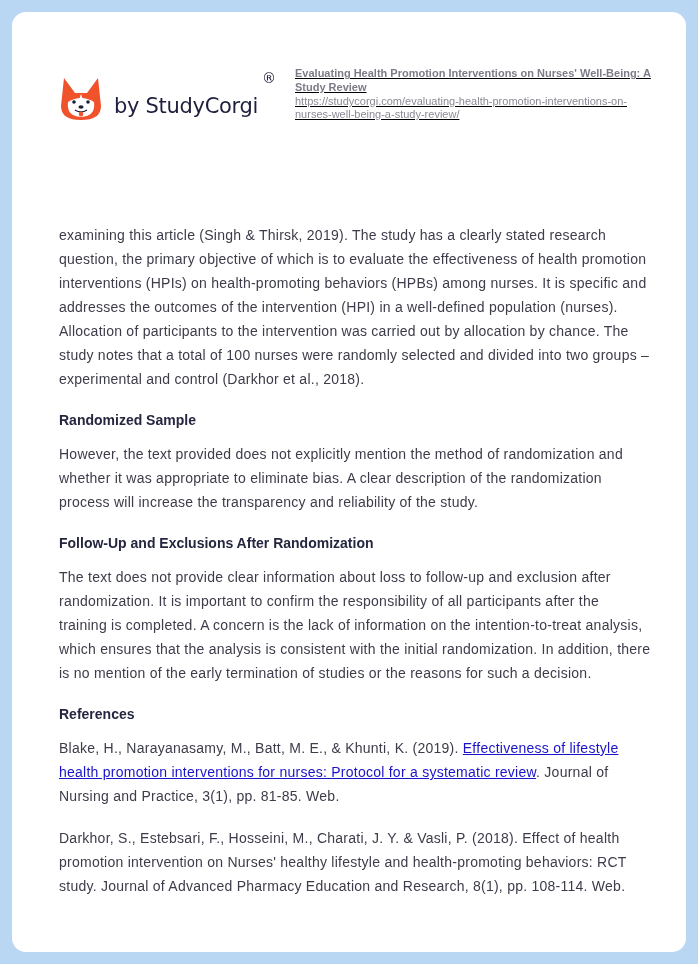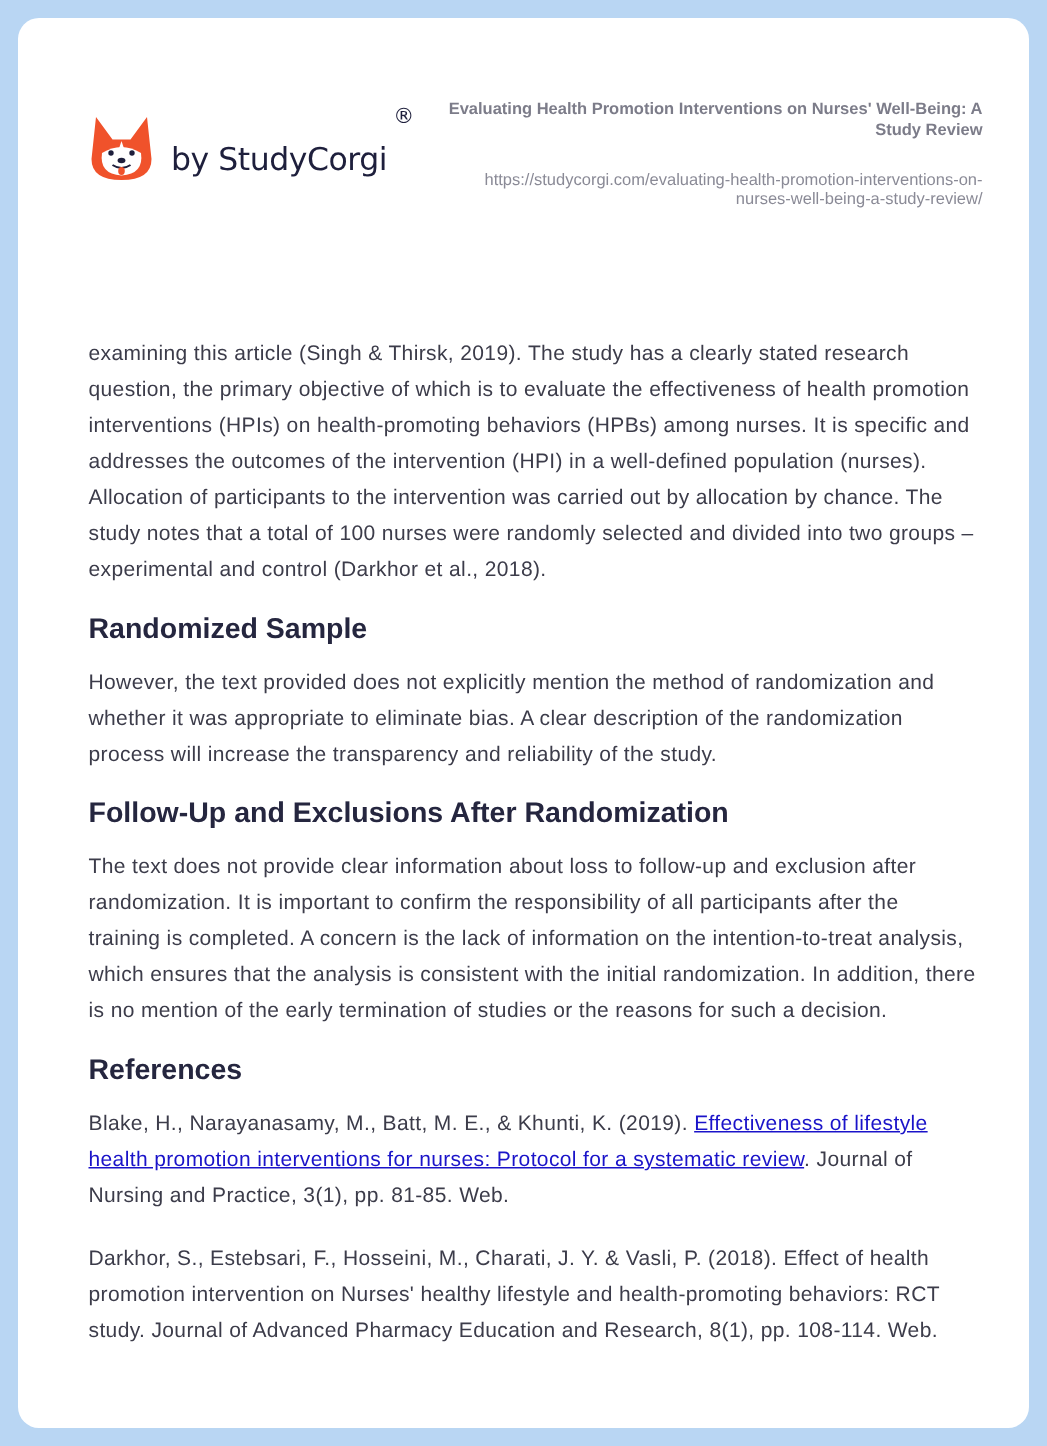--- a/index.html
+++ b/index.html
@@ -37,52 +37,53 @@
     font-size: 14px;
     color: #1e1f3c;
     margin-left: 4px;
     margin-top: -6px;
     align-self: flex-start;
   }
   .header-meta {
     position: absolute;
     right: 31px; top: 54px;
     width: 360px;
-    text-align: right;
+    text-align: left;
+    text-decoration: underline;
   }
   .header-title {
     font-family: "Liberation Sans", sans-serif;
     font-weight: bold;
     font-size: 11px;
     line-height: 14px;
     color: #7c7c89;
   }
   .header-url {
     font-family: "Liberation Sans", sans-serif;
     font-size: 11px;
     line-height: 13px;
     color: #8a8a96;
-    margin-top: 20px;
+    margin-top: 1px;
   }
   .content {
     position: absolute;
     left: 47px; top: 166px;
     width: 592px;
     color: #3c3c4a;
     margin-top: 45px;
   }
   .content p {
     margin: 0;
     font-size: 14px;
     line-height: 24px;
     letter-spacing: 0.25px;
   }
   .content h2 {
     margin: 16px 0 9px 0;
-    font-size: 19px;
+    font-size: 14px;
     line-height: 26px;
     color: #25263f;
     font-weight: bold;
   }
   .ref { margin-bottom: 18px !important; }
   .ref a {
     color: #1a13c9;
     text-decoration: underline;
   }
 </style>

